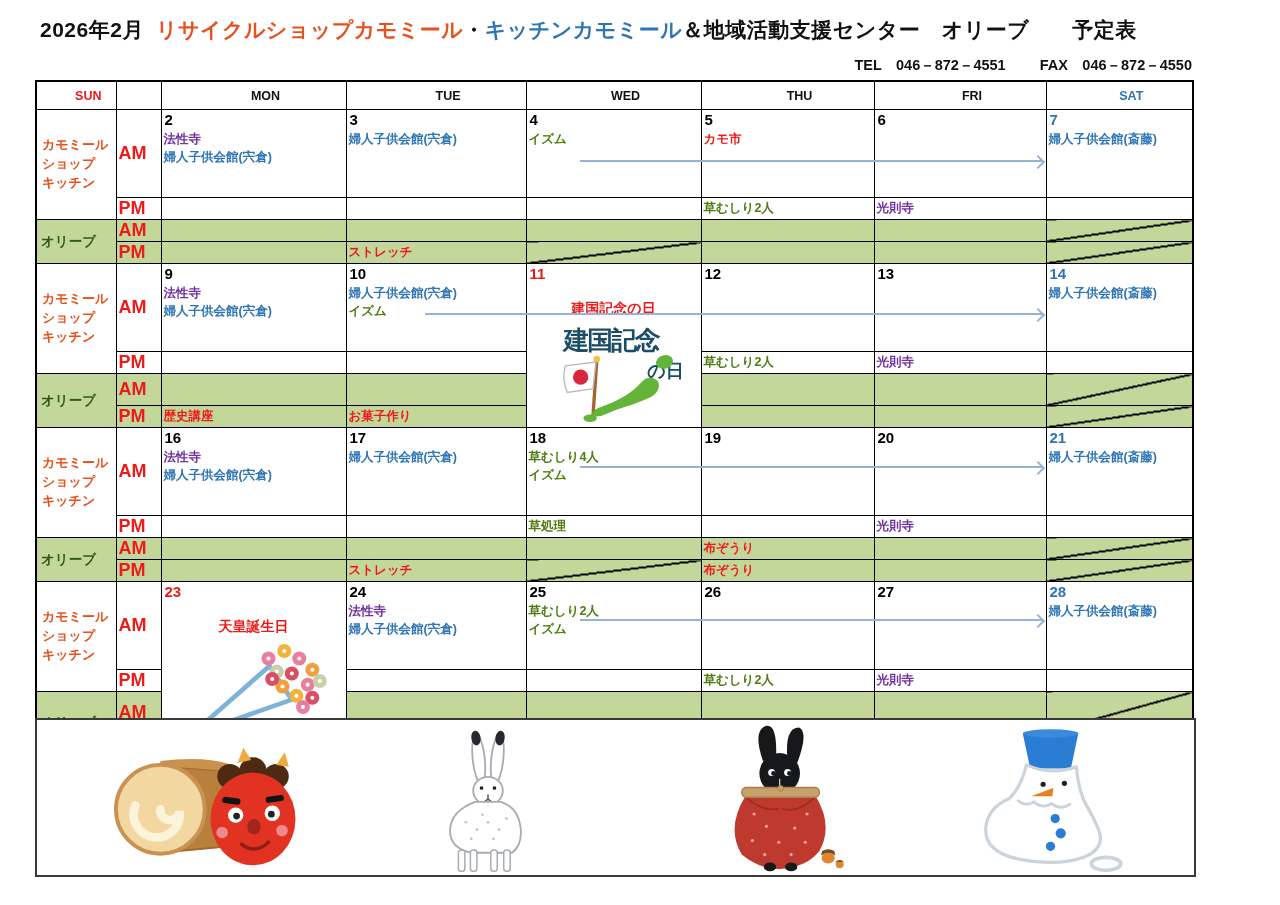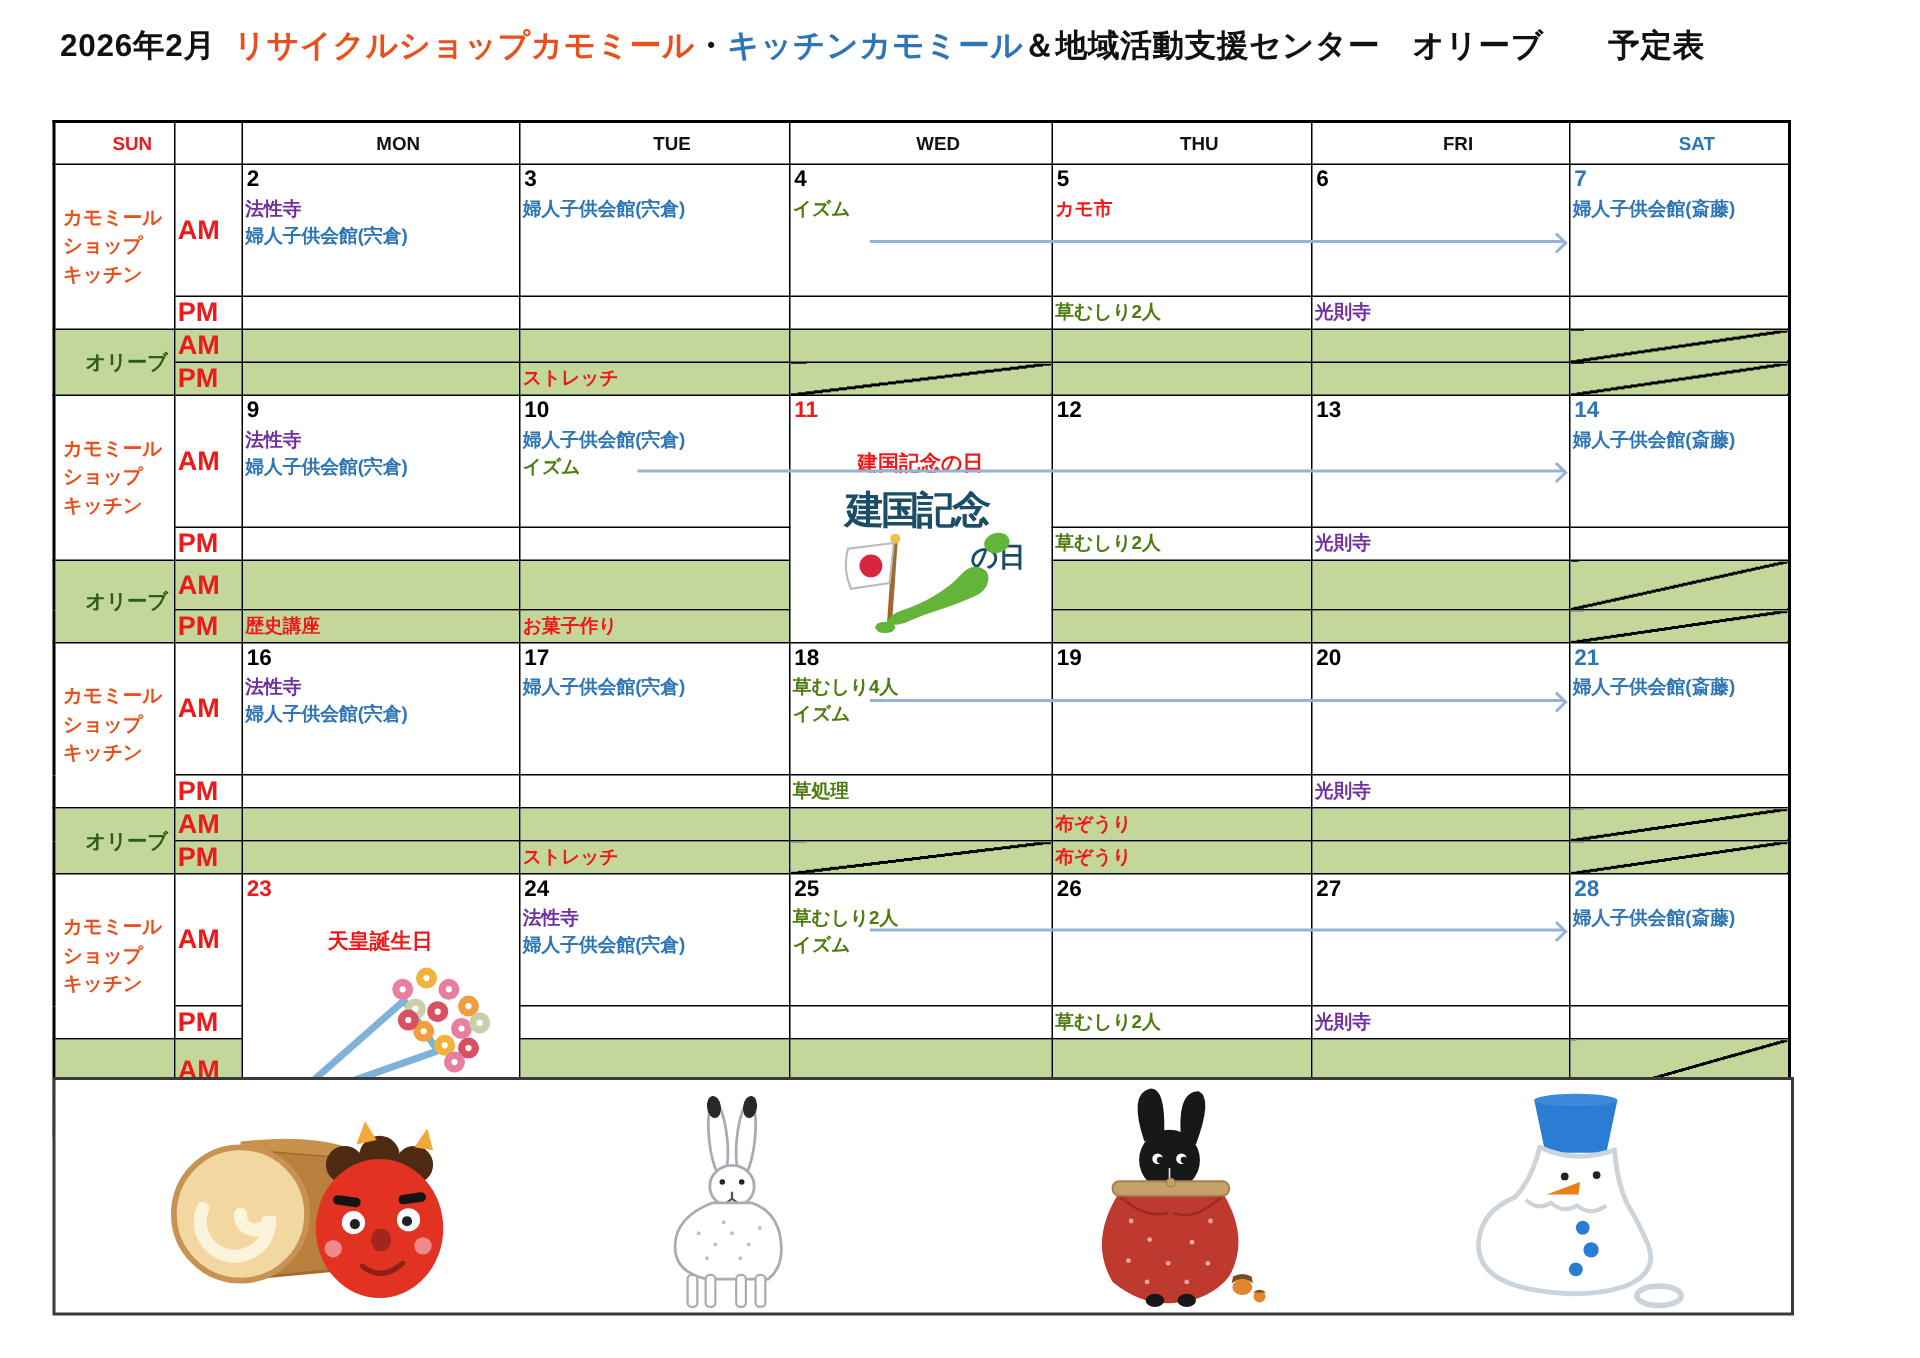--- a/index.html
+++ b/index.html
@@ -12,21 +12,21 @@
   .telfax{position:absolute;top:56px;right:88px;font-size:14.5px;color:#111;display:flex;gap:34px;white-space:nowrap;}
 
   .cal-wrap{position:absolute;left:35px;top:80px;width:1157px;}
   table{border-collapse:collapse;table-layout:fixed;width:1157px;border:2px solid #000;}
   th,td{border:1px solid #000;overflow:hidden;}
   thead th{height:25px;font-size:12.5px;text-align:center;color:#111;font-weight:bold;padding-left:25px;}
   .dh.sun{color:var(--red);} .dh.sat{color:var(--blue);}
   .r-am{height:88px;} .r-pm{height:22px;} .r-oam{height:21px;} .r-opm{height:22px;}
   td{vertical-align:top;padding:0 2px;}
   .lbl-shop{color:var(--accent-orange);font-size:13px;vertical-align:middle;padding-left:5px;line-height:1.45;}
-  .lbl-olive{color:var(--olive-label);font-size:13.5px;vertical-align:middle;padding-left:20px;background:var(--green-row);}
+  .lbl-olive{color:var(--olive-label);font-size:13.5px;vertical-align:middle;padding-left:4px;background:var(--green-row);}
   .ampm{color:var(--red);text-align:left;vertical-align:middle;font-size:18px;}
   .ampm-g{background:var(--green-row);}
   .date{font-size:15px;line-height:20px;color:#000;padding-left:1px;}
   .date.red{color:var(--red);} .date.sat{color:var(--blue);}
   .ln{font-size:12.5px;line-height:1.35;color:#4d7c0f;}
   .ln.blue{color:var(--blue);} .ln.purple{color:var(--purple);}
   .ln.red{color:var(--red);} .ln.gap{margin-top:21px;}
   .daycell .ln{margin-top:1px;}
   .pmcell{vertical-align:middle;}
   .greencell{background:var(--green-row);vertical-align:middle;margin-left:40px;}
@@ -49,20 +49,24 @@
 </style>
 </head>
 <body>
 
 <div class="page">
 
   <div class="title-row">
     <span>2026年2月</span><span class="t-orange">リサイクルショップカモミール</span><span>・</span><span class="t-blue">キッチンカモミール</span><span>＆地域活動支援センター　オリーブ　　予定表</span>
   </div>
 
+  <div class="telfax">
+    <span>TEL　046－872－4551</span>
+    <span>FAX　046－872－4550</span>
+  </div>
 
   <div class="cal-wrap">
     <table>
       <colgroup>
         <col style="width:80px">
           <col style="width:45px">
           <col style="width:185px">
           <col style="width:180px">
         <col style="width:175px">
           <col style="width:173px">

